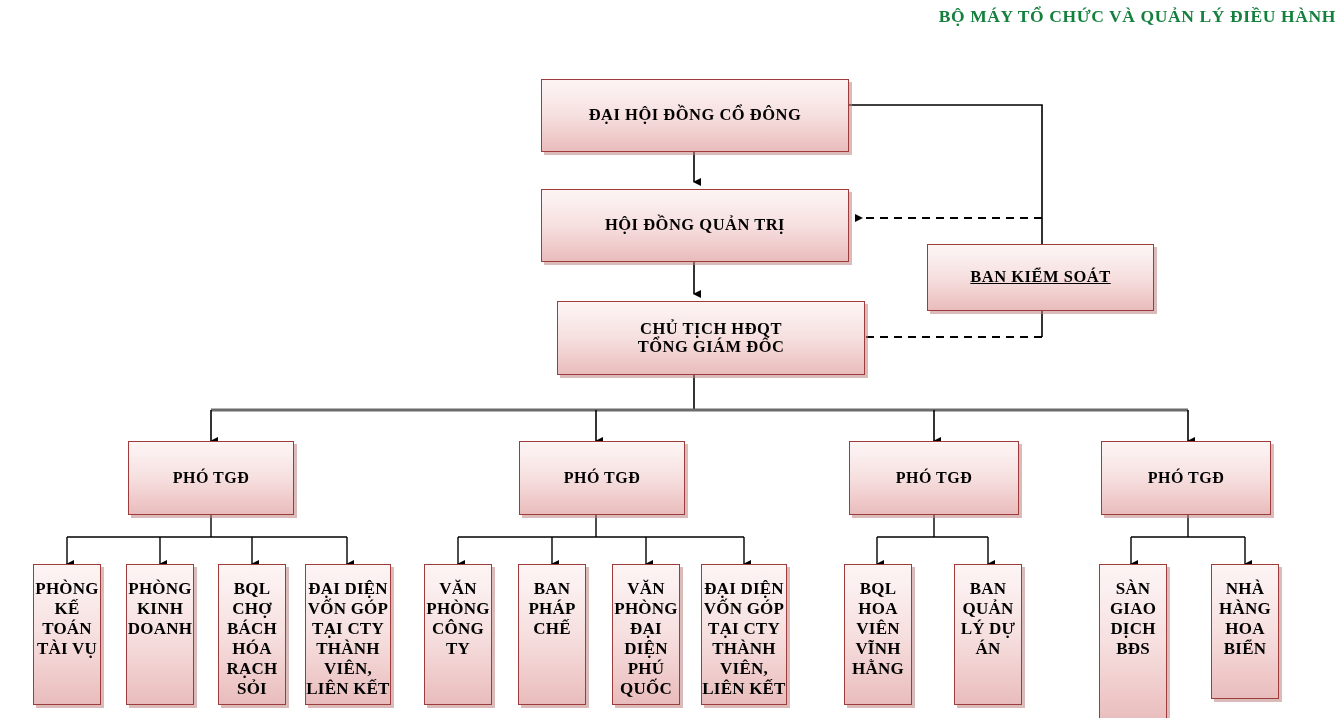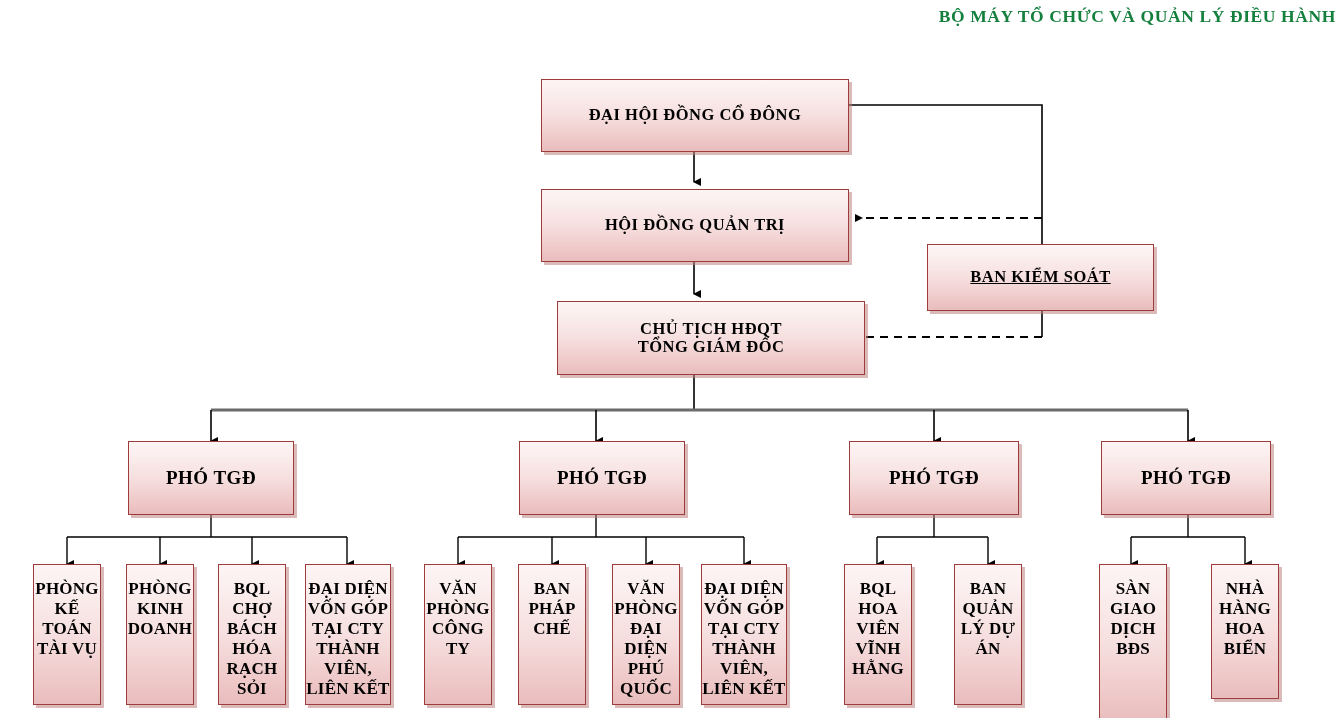--- a/index.html
+++ b/index.html
@@ -54,21 +54,21 @@
     color: #000000;
     font-weight: bold;
     line-height: 1.12;
     z-index: 3;
   }
   .node.top-level {
     font-size: 16.5px;
     letter-spacing: 0.5px;
   }
   .node.mid-level {
-    font-size: 19px;
+    font-size: 16px;
     letter-spacing: 0.5px;
   }
   .node.leaf {
     align-items: flex-start;
     font-size: 17px;
     letter-spacing: 0.2px;
     line-height: 1.18;
     padding-top: 14px;
   }
   .node span {

